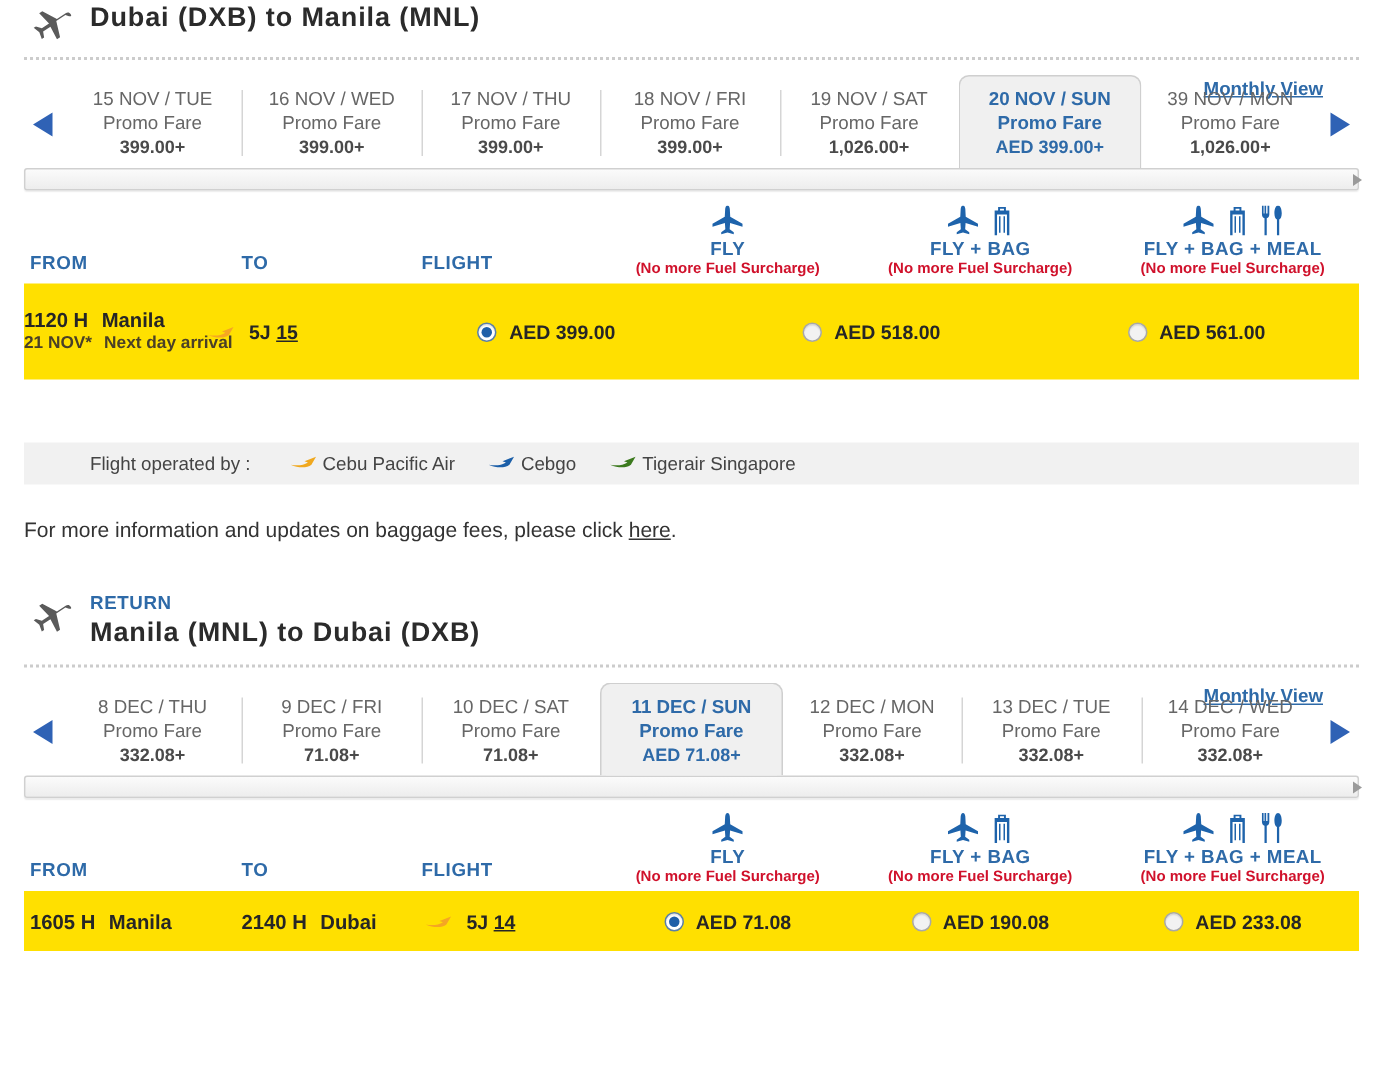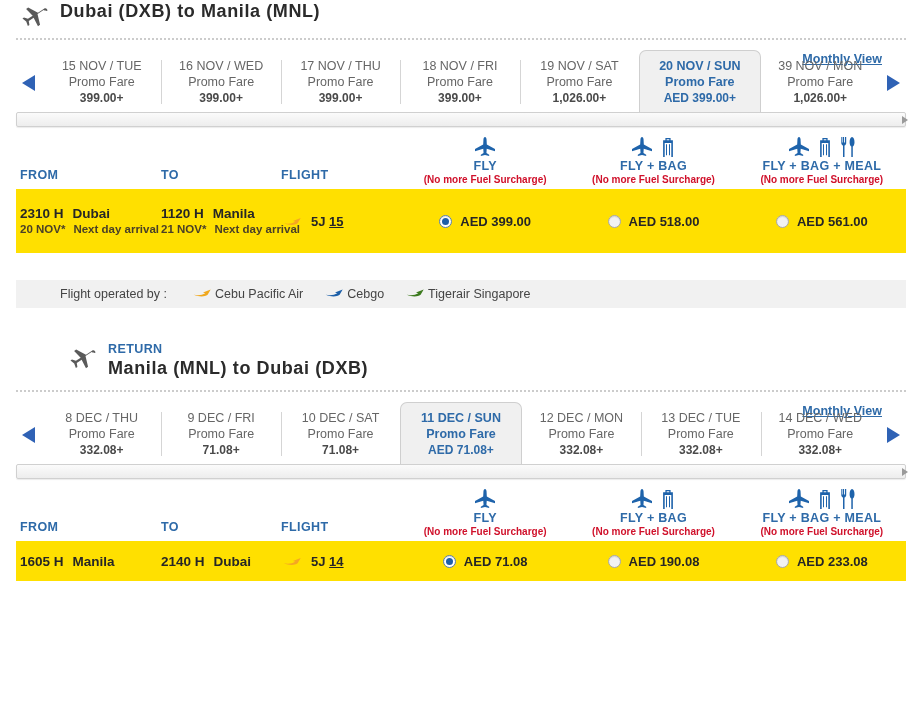--- a/index.html
+++ b/index.html
@@ -330,28 +330,20 @@
                 </span>
               </div>
               <div class="bundle-name">FLY + BAG + MEAL</div>
               <div class="bundle-note">(No more Fuel Surcharge)</div>
             </div>
           </div>
         </div>
     </div>
 
     <div class="res-row">
-      <div class="col-from">
-        <div class="seg-time">
-          <span>2310 H</span><span class="city">Dubai</span>
-        </div>
-        <div class="seg-sub">
-          <span>20 NOV*</span><span class="nd">Next day arrival</span>
-        </div>
-      </div>
       <div class="col-to">
         <div class="seg-time">
           <span>1120 H</span><span class="city">Manila</span>
         </div>
         <div class="seg-sub">
           <span>21 NOV*</span><span class="nd">Next day arrival</span>
         </div>
       </div>
       <div class="col-flight">
         <div class="flight-cell">
@@ -379,21 +371,21 @@
           <div class="fare-slot">
             <div class="fare-cell">
               <span class="radio"></span>
               <span class="fare-amt">AED 561.00</span>
             </div>
           </div>
         </div>
     </div>
   </div>
 
-  <div class="operated" id="op-bar" style="margin-top:27px">
+  <div class="operated" id="op-bar" style="margin-top:42px">
     <span class="op-label">Flight operated by :</span>
   <span class="op-item">
         <span><svg width="20" height="11" viewBox="0 0 26 14">
             <path d="M1 10c6 1 11 .5 15-2l-3-1 10-4-4 7c-4 3-11 3-18 0z" fill="#f0a81e"></path>
           </svg></span>
         <span>Cebu Pacific Air</span>
       </span>
       <span class="op-item">
         <span><svg width="20" height="11" viewBox="0 0 26 14">
             <path d="M1 10c6 1 11 .5 15-2l-3-1 10-4-4 7c-4 3-11 3-18 0z" fill="#1c5fa8"></path>
@@ -401,22 +393,25 @@
         <span>Cebgo</span>
       </span>
       <span class="op-item">
         <span><svg width="20" height="11" viewBox="0 0 26 14">
             <path d="M1 10c6 1 11 .5 15-2l-3-1 10-4-4 7c-4 3-11 3-18 0z" fill="#3c7a1e"></path>
           </svg></span>
         <span>Tigerair Singapore</span>
       </span>
     </div>
 
-
-  <div class="route-head" style="margin-top:34px; height:44px;margin-left:48px;">
+  <div class="note">
+    <span>For more information and updates on baggage fees, please click </span><a href="#">here</a><span>.</span>
+  </div>
+
+  <div class="route-head" style="margin-top:34px; height:44px;">
     <div class="plane-big">
       <svg viewBox="0 0 64 64" fill="currentColor" aria-hidden="true">
         <path d="M60 18c-1.6-2.4-4.3-3-6.6-1.5l-13 8.4L19.6 14l-4.4 2.8 14 14.6-10.2 6.6-8.4-2.6-3.2 2.1 8 6.3 3.5 9.6 3.3-2.1-1.4-8.7 10.4-6.7 9.3 17.9 4.4-2.9-5.4-23.2 13-8.4C61.1 23 61.6 20.4 60 18z"></path>
       </svg>
     </div>
     <div class="head-text">
       <div class="return-label">RETURN</div>
       <div class="route-title">Manila  (MNL) to  Dubai  (DXB)</div>
     </div>
   </div>

